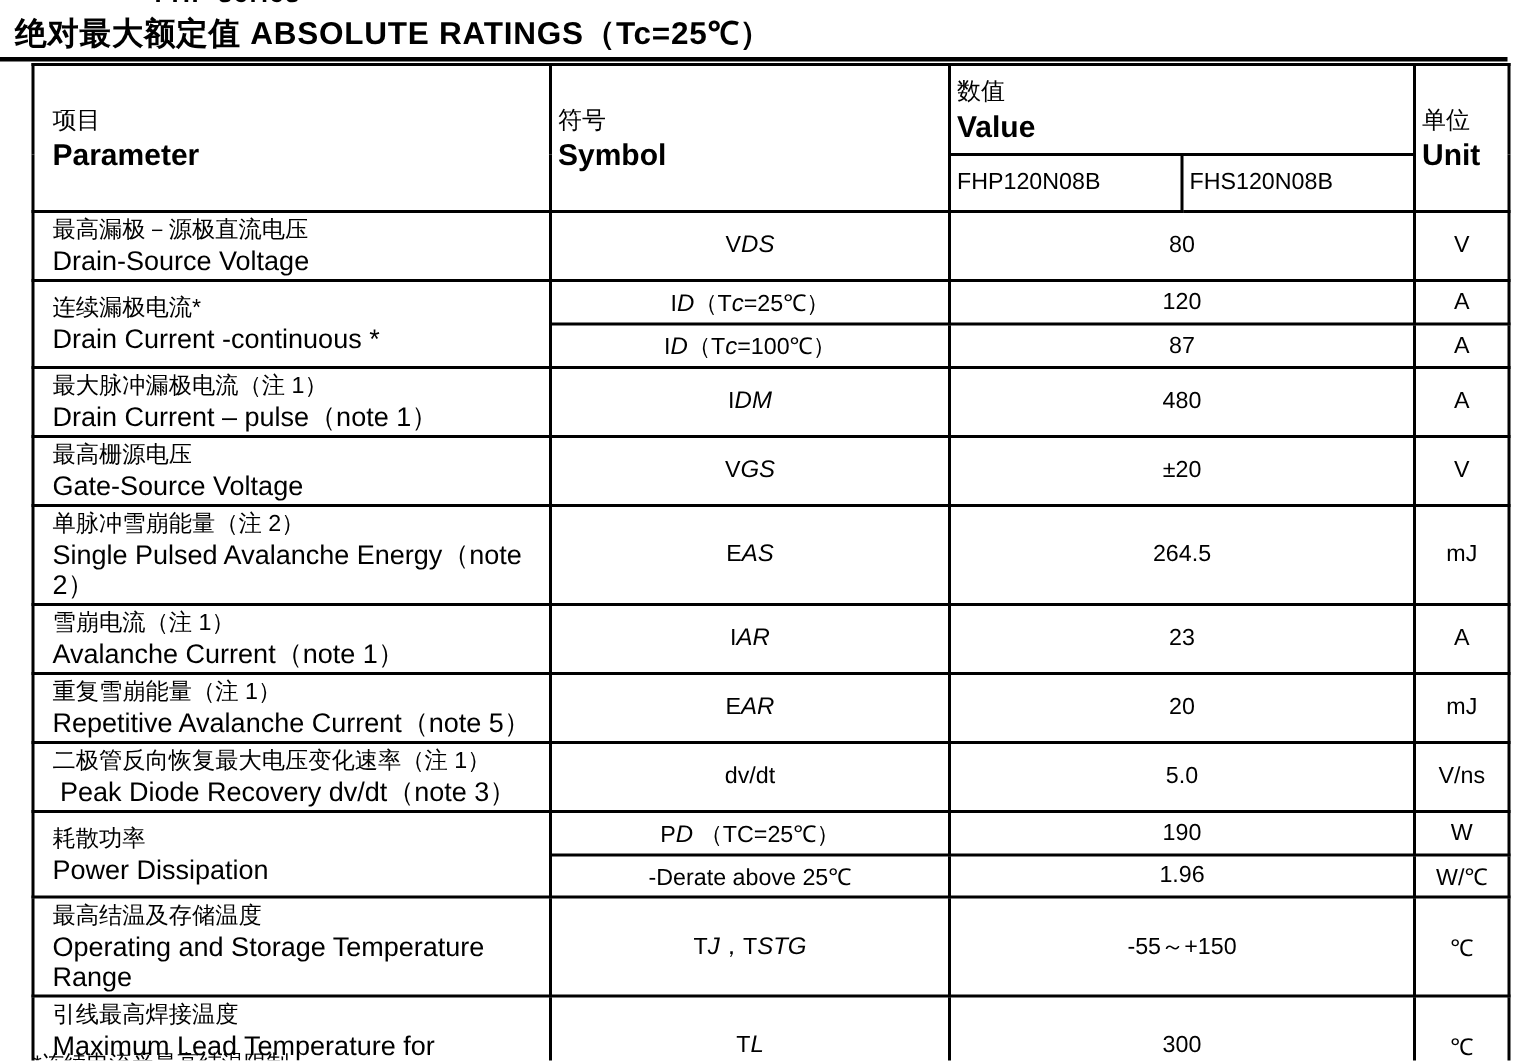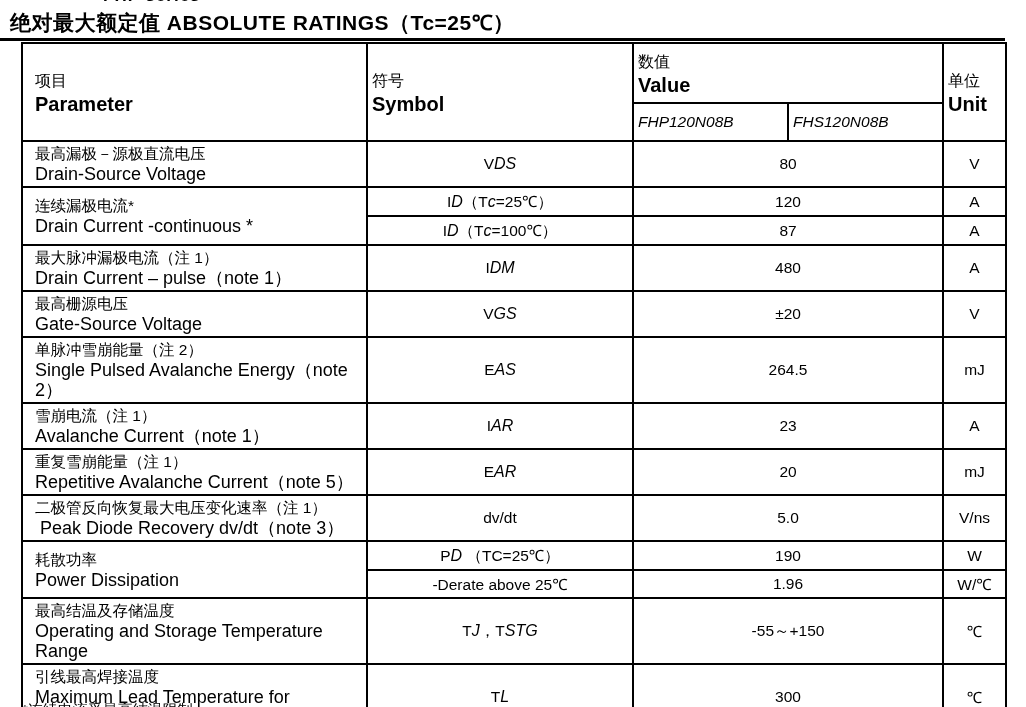--- a/index.html
+++ b/index.html
@@ -33,21 +33,21 @@
     font-size:15px;
   }
   .ratings th, .ratings td {
     border:2px solid #000; padding:2px 4px; vertical-align:middle;
     overflow:hidden;
   }
   .ratings thead th { font-weight:normal; text-align:left; }
   th.h-param { text-align:left; padding-left:12px;margin-left:35px; }
   .hdr-zh { font-size:16px; line-height:24px; }
   .hdr-en { font-weight:bold; font-size:20px; line-height:22px; }
-  .model  { font-weight:bold; font-size:15.5px;font-style:italic; }
+  .model  { font-weight:bold; font-size:15.5px; }
   tr.hdr-top  { height:60px; }
   tr.hdr-sub  { height:38px; }
   td.param { text-align:left; padding-left:12px; }
   td.param .zh { font-size:15.5px; line-height:20px; white-space:pre-line; }
   td.param .en { font-size:18px; line-height:20px; white-space:pre-line; }
   td.sym  { text-align:center; font-size:15.5px; height:26px; }
   td.val  { text-align:center; font-size:15.5px;border-radius:22px; }
   td.unit { text-align:center; font-size:15.5px; }
   .sub { font-size:16px;font-style:italic; }
   

